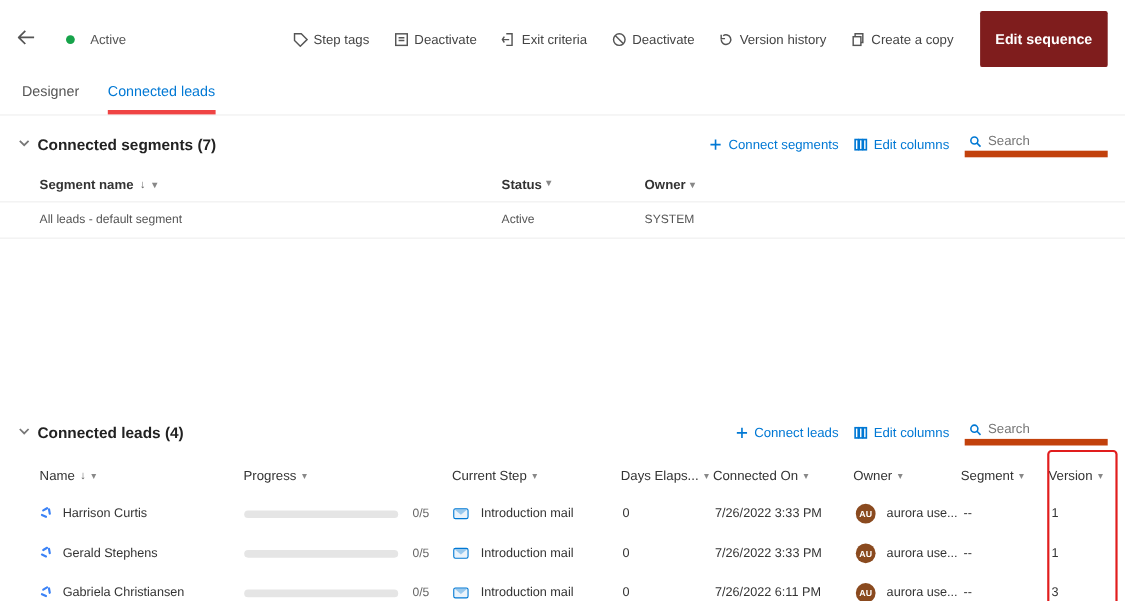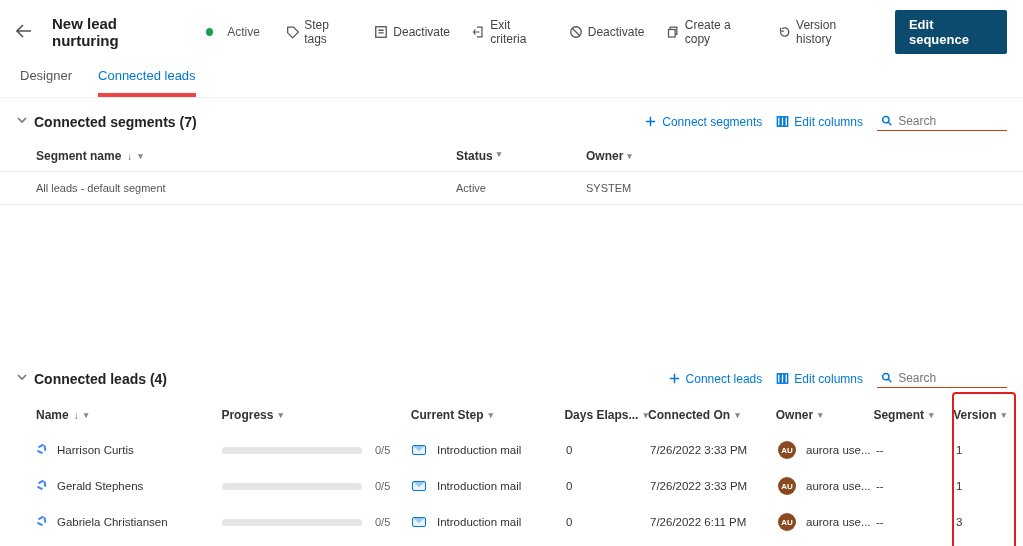--- a/index.html
+++ b/index.html
@@ -5,44 +5,44 @@
   * { box-sizing: border-box; margin: 0; padding: 0; }
   body { font-family: "Segoe UI", -apple-system, sans-serif; font-size: 12px; color: #333; background: #fff; width: 1023px; }
   .topbar { display: flex; align-items: center; padding: 10px 16px 6px 12px; gap: 10px; }
   .back-btn { color: #555; cursor: pointer; padding: 2px 4px; }
   .title { font-size: 15px; font-weight: 600; color: #222; margin-left: 6px; }
   .status-dot { width: 8px; height: 8px; border-radius: 50%; background: #16a34a; display: inline-block; margin-left: 14px;}
   .status-txt { font-size: 12px; color: #555; margin-left: 4px; }
   .spacer { flex: 1; }
   .action { display:flex; align-items:center; gap:5px; color:#444; font-size:12px; padding:4px 6px; cursor:pointer; }
   .action svg { width:14px; height:14px; stroke:#555; fill:none; stroke-width:1.5;}
-  .primary-btn { background:#0c4a6e; color:#fff; padding:7px 14px; border-radius:2px; font-size:13px; font-weight:600; cursor:pointer; margin-left:8px;}
+  .primary-btn { background:#7f1d1d; color:#fff; padding:18px 14px; border-radius:2px; font-size:13px; font-weight:600; cursor:pointer; margin-left:8px;}
   .tabs { display:flex; gap:26px; padding:0 0 0 20px; border-bottom:1px solid #eee; }
   .tab { padding:8px 0 10px 0; font-size:13px; color:#555; cursor:pointer; }
   .tab.active { color:#0078d4; border-bottom:4px solid #ef4444; font-weight:500;}
   .section-hdr { display:flex; align-items:center; padding:14px 16px 10px 10px; }
   .chev { color:#888; padding:0 6px; cursor:pointer; }
   .section-title { font-size:14px; font-weight:600; color:#222; }
   .sec-actions { display:flex; align-items:center; gap:14px; margin-left:auto; }
   .link-act { display:flex; align-items:center; gap:5px; color:#0078d4; font-size:12px; cursor:pointer;}
   .link-act svg { stroke:#0078d4; width:13px; height:13px; fill:none; stroke-width:1.6;}
-  .search-wrap { display:flex; align-items:flex-start; gap:6px; border-bottom:1px solid #c2410c; padding:2px 4px; width:130px;}
+  .search-wrap { display:flex; align-items:center; gap:6px; border-bottom:6px solid #c2410c; padding:2px 4px; width:130px;}
   .search-wrap svg{ width:13px; height:13px; stroke:#0078d4; fill:none; stroke-width:1.8;}
   .search-wrap input{ border:none; outline:none; font-size:12px; color:#888; width:100%; }
   
   .seg-table { width:100%; }
   .seg-head { display:flex; padding:8px 0 8px 36px; font-size:12px; color:#333; border-bottom:1px solid #eee;}
   .seg-head .c1{ width:420px; font-weight:600; display:flex; align-items:center; gap:6px;}
   .seg-head .c2{ width:130px; font-weight:600; display:flex; align-items:flex-start; gap:4px;}
   .seg-head .c3{ width:120px; font-weight:600; display:flex; align-items:center; gap:4px;}
   .seg-row { display:flex; padding:10px 0 10px 36px; font-size:11px; color:#555; border-bottom:1px solid #eee;}
   .seg-row .c1{ width:420px;} .seg-row .c2{ width:130px;} .seg-row .c3{ width:120px;}
   .gap-block { height:150px; }
   
-  .leads-head { display:flex; padding:10px 16px 10px 36px; font-size:12px; color:#333; font-weight:700;}
+  .leads-head { display:flex; padding:10px 16px 10px 36px; font-size:12px; color:#333; font-weight:400;}
   .leads-head > div, .lead-row > div { display:flex; align-items:center; gap:5px;}
   .col-name{width:186px;} .col-prog{width:190px;} .col-step{width:154px;} .col-days{width:84px;} .col-conn{width:128px;} .col-owner{width:98px;} .col-seg{width:80px;} .col-ver{width:54px; justify-content:flex-start;}
   .lead-row { display:flex; padding:9px 0 9px 36px; font-size:11.5px; color:#333; align-items:center;}
   .lead-star { width:14px; height:14px; position:relative; margin-right:2px;}
   .lead-star::before, .lead-star::after { content:""; position:absolute; background:#3b82f6; width:6px; height:1.8px; border-radius:1px;}
   .lead-star::before{ top:2px; left:2px; transform:rotate(-30deg);}
   .lead-star::after{ top:8px; left:1px; transform:rotate(25deg);}
   .lead-star span{ position:absolute; top:4px; left:6px; width:6px; height:1.8px; background:#3b82f6; border-radius:1px; transform:rotate(80deg);}
   .prog-bar { width:140px; height:7px; border-radius:4px; background:#e5e5e5;}
   .prog-txt { font-size:11px; color:#666; margin-left:8px;}
@@ -55,21 +55,20 @@
 </style>
 </head>
 <body>
 
 <div class="topbar">
   <div class="back-btn">
     <svg width="16" height="14" viewBox="0 0 16 14" fill="none" stroke="#555" stroke-width="1.6">
         <path d="M7 1 L1 7 L7 13 M1 7 H15"></path>
       </svg>
   </div>
-  <div class="title">New lead nurturing</div>
   <span class="status-dot"></span>
   <span class="status-txt">Active</span>
   <div class="spacer"></div>
   <div class="action">
       <svg viewBox="0 0 16 16">
         <path d="M2 2 L9 2 L15 8 L8 15 L2 9 Z M5 5 L5 5"></path>
       </svg>
       <span>Step tags</span>
     </div>
   <div class="action">
@@ -87,30 +86,30 @@
     </div>
   <div class="action">
       <svg viewBox="0 0 16 16">
         <circle cx="8" cy="8" r="6"></circle>
         <path d="M4 4 L12 12"></path>
       </svg>
       <span>Deactivate</span>
     </div>
   <div class="action">
       <svg viewBox="0 0 16 16">
+        <path d="M3 8 A5 5 0 1 0 5 4 M3 3 V7 H7"></path>
+      </svg>
+      <span>Version history</span>
+    </div>
+  <div class="action">
+      <svg viewBox="0 0 16 16">
         <rect x="3" y="5" width="8" height="9"></rect>
         <path d="M5 5 V2 H13 V11 H11"></path>
       </svg>
       <span>Create a copy</span>
-    </div>
-  <div class="action">
-      <svg viewBox="0 0 16 16">
-        <path d="M3 8 A5 5 0 1 0 5 4 M3 3 V7 H7"></path>
-      </svg>
-      <span>Version history</span>
     </div>
   <div class="primary-btn">Edit sequence</div>
 </div>
 
 <div class="tabs">
   <div class="tab">Designer</div>
   <div class="tab active">Connected leads</div>
 </div>
 
 <div class="section-hdr">

